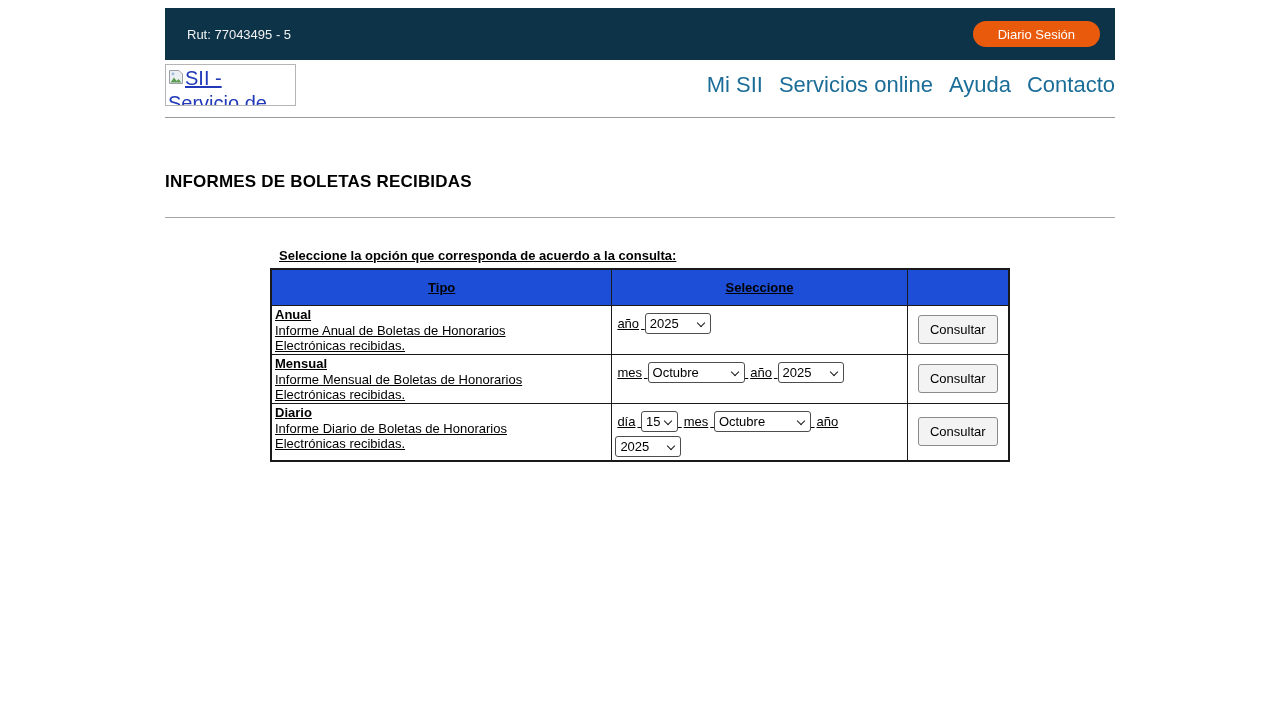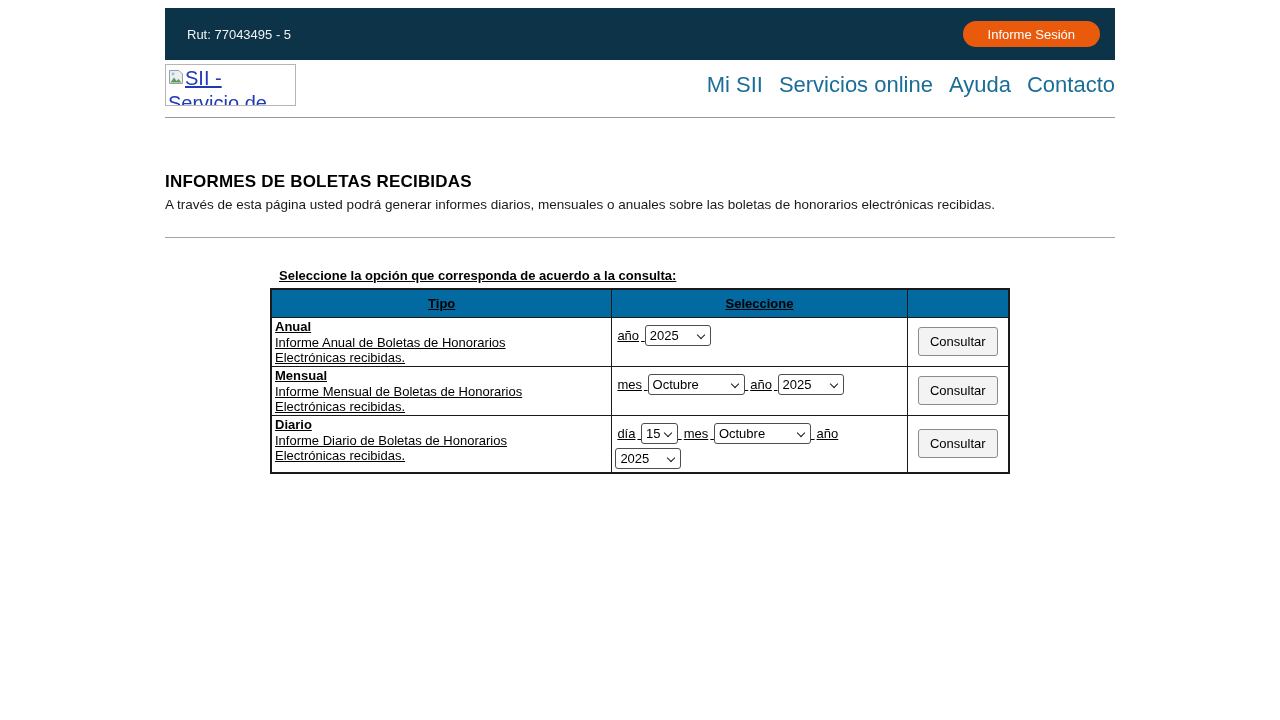--- a/index.html
+++ b/index.html
@@ -74,25 +74,25 @@
   .instruction { font-size: 13px; font-weight: bold; color: #000; padding-left: 9px; }
   table.report-table {
     border-collapse: collapse;
     width: 740px;
     margin-top: 5px;
     border: 2px solid #1a1a1a;
     font-size: 13px;
     color: #000;
   }
   .report-table th {
-    background: #0369a1;
+    background: #1d4ed8;
     border: 1px solid #1a1a1a;
     font-size: 13px;
     font-weight: bold;
-    height: 28px;
+    height: 36px;
     padding: 1px 2px;
     text-align: center;
   }
   .report-table td { border: 1px solid #1a1a1a; padding: 1px 3px; vertical-align: top; }
   .col-tipo { width: 342px; }
   .col-sel  { width: 296px; }
   .col-btn  { width: 102px; }
   .row-type { font-weight: bold; line-height: 16px; }
   .row-desc { line-height: 15px; max-width: 300px; }
   .cell-controls { padding-top: 6px !important; line-height: 24px; }
@@ -143,42 +143,41 @@
   .year-line { display: block; }
 </style>
 </head>
 <body>
 
 <div class="page">
   <div class="container">
 
     <div class="topbar">
       <span class="rut">Rut: 77043495 - 5</span>
-      <button class="logout-btn">Informe Sesión</button>
+      <button class="logout-btn">Diario Sesión</button>
     </div>
 
     <div class="header">
       <a class="logo-box" href="#">
         <span class="logo-alt"><svg class="broken-img-icon" width="16" height="16" viewBox="0 0 16 16">
               <path d="M1.5 1.5 h9.5 l3.5 3.5 v9.5 h-13 z" fill="#eceff1" stroke="#9aa0a6" stroke-width="1"></path>
               <path d="M2.5 13.5 l3.5-5 2.6 3.4 1.8-2 3.1 3.6 z" fill="#5b9e53"></path>
               <circle cx="5" cy="5" r="1.4" fill="#9bbce0"></circle>
             </svg><span>SII - Servicio de</span></span>
       </a>
       <nav class="nav">
         <a href="#">Mi SII</a>
         <a href="#">Servicios online</a>
         <a href="#">Ayuda</a>
         <a href="#">Contacto</a>
       </nav>
     </div>
     <hr class="hr1">
 
     <h1 class="page-title">INFORMES DE BOLETAS RECIBIDAS</h1>
-    <div class="page-subtitle">A través de esta página usted podrá generar informes diarios, mensuales o anuales sobre las boletas de honorarios electrónicas recibidas.</div>
     <hr class="hr2">
 
     <div class="table-area">
       <div class="instruction">Seleccione la opción que corresponda de acuerdo a la consulta:</div>
 
       <table class="report-table">
         <thead>
           <tr>
             <th class="col-tipo">Tipo</th>
             <th class="col-sel">Seleccione</th>

